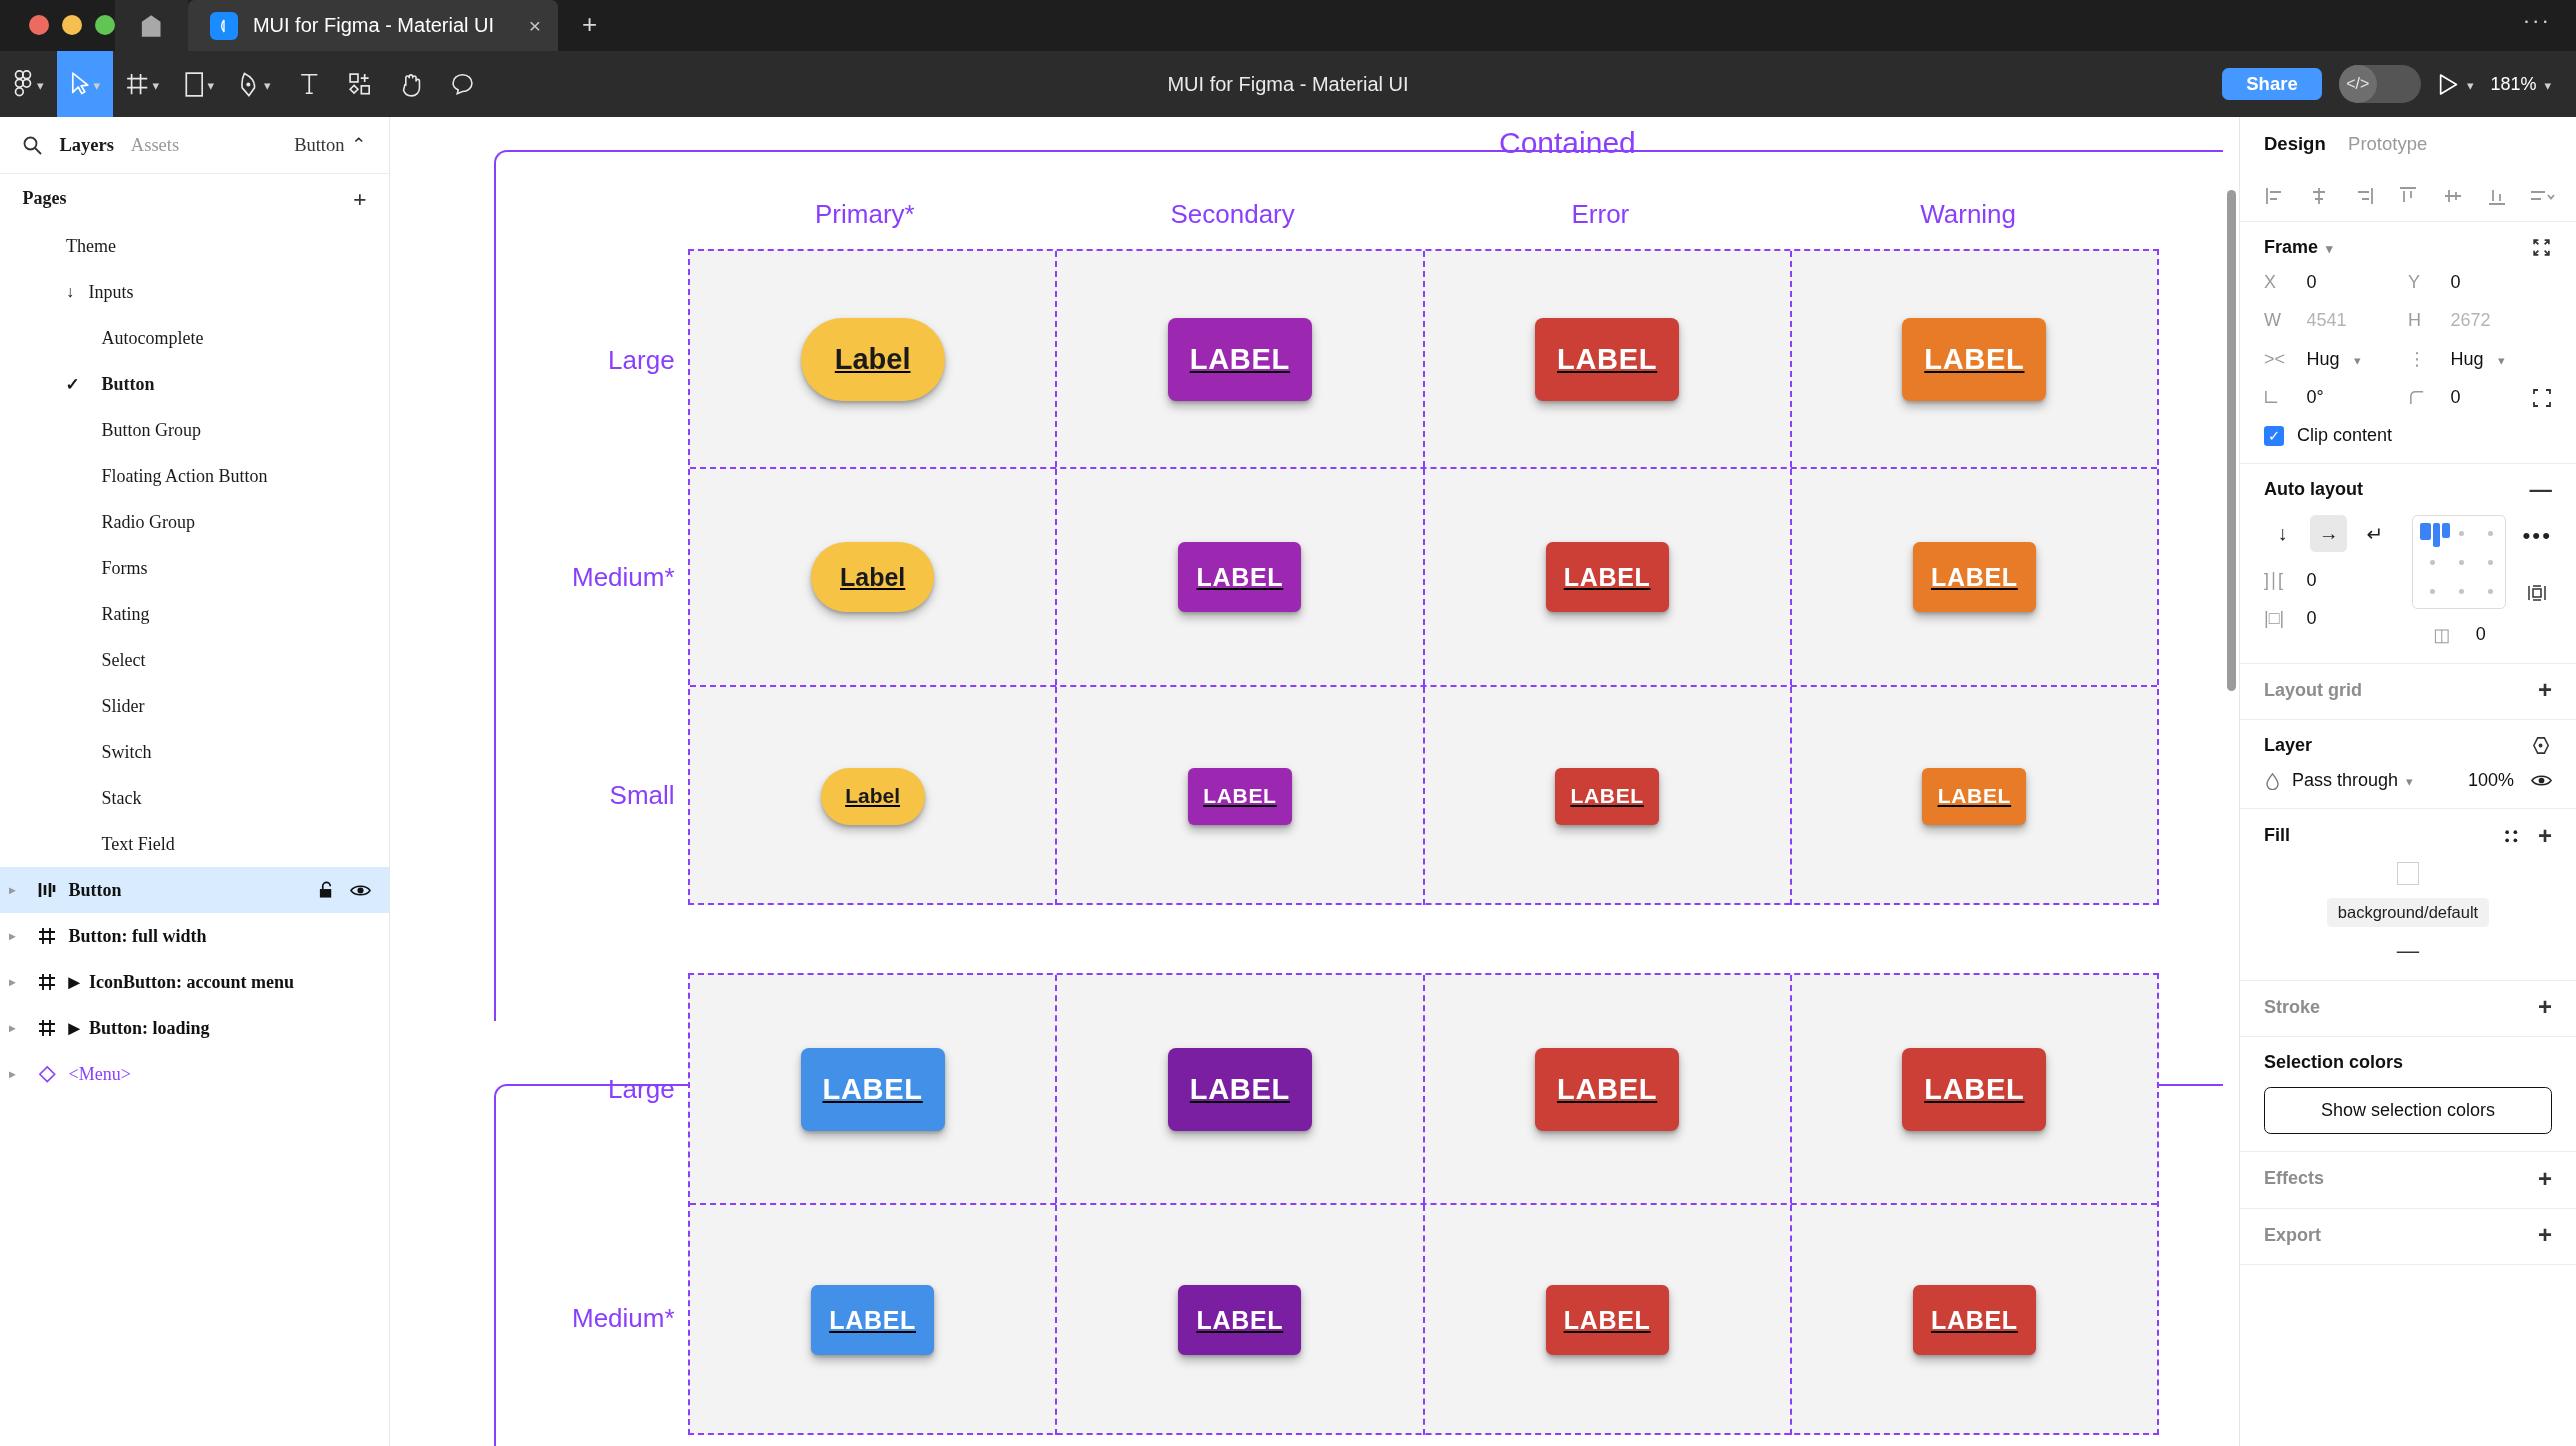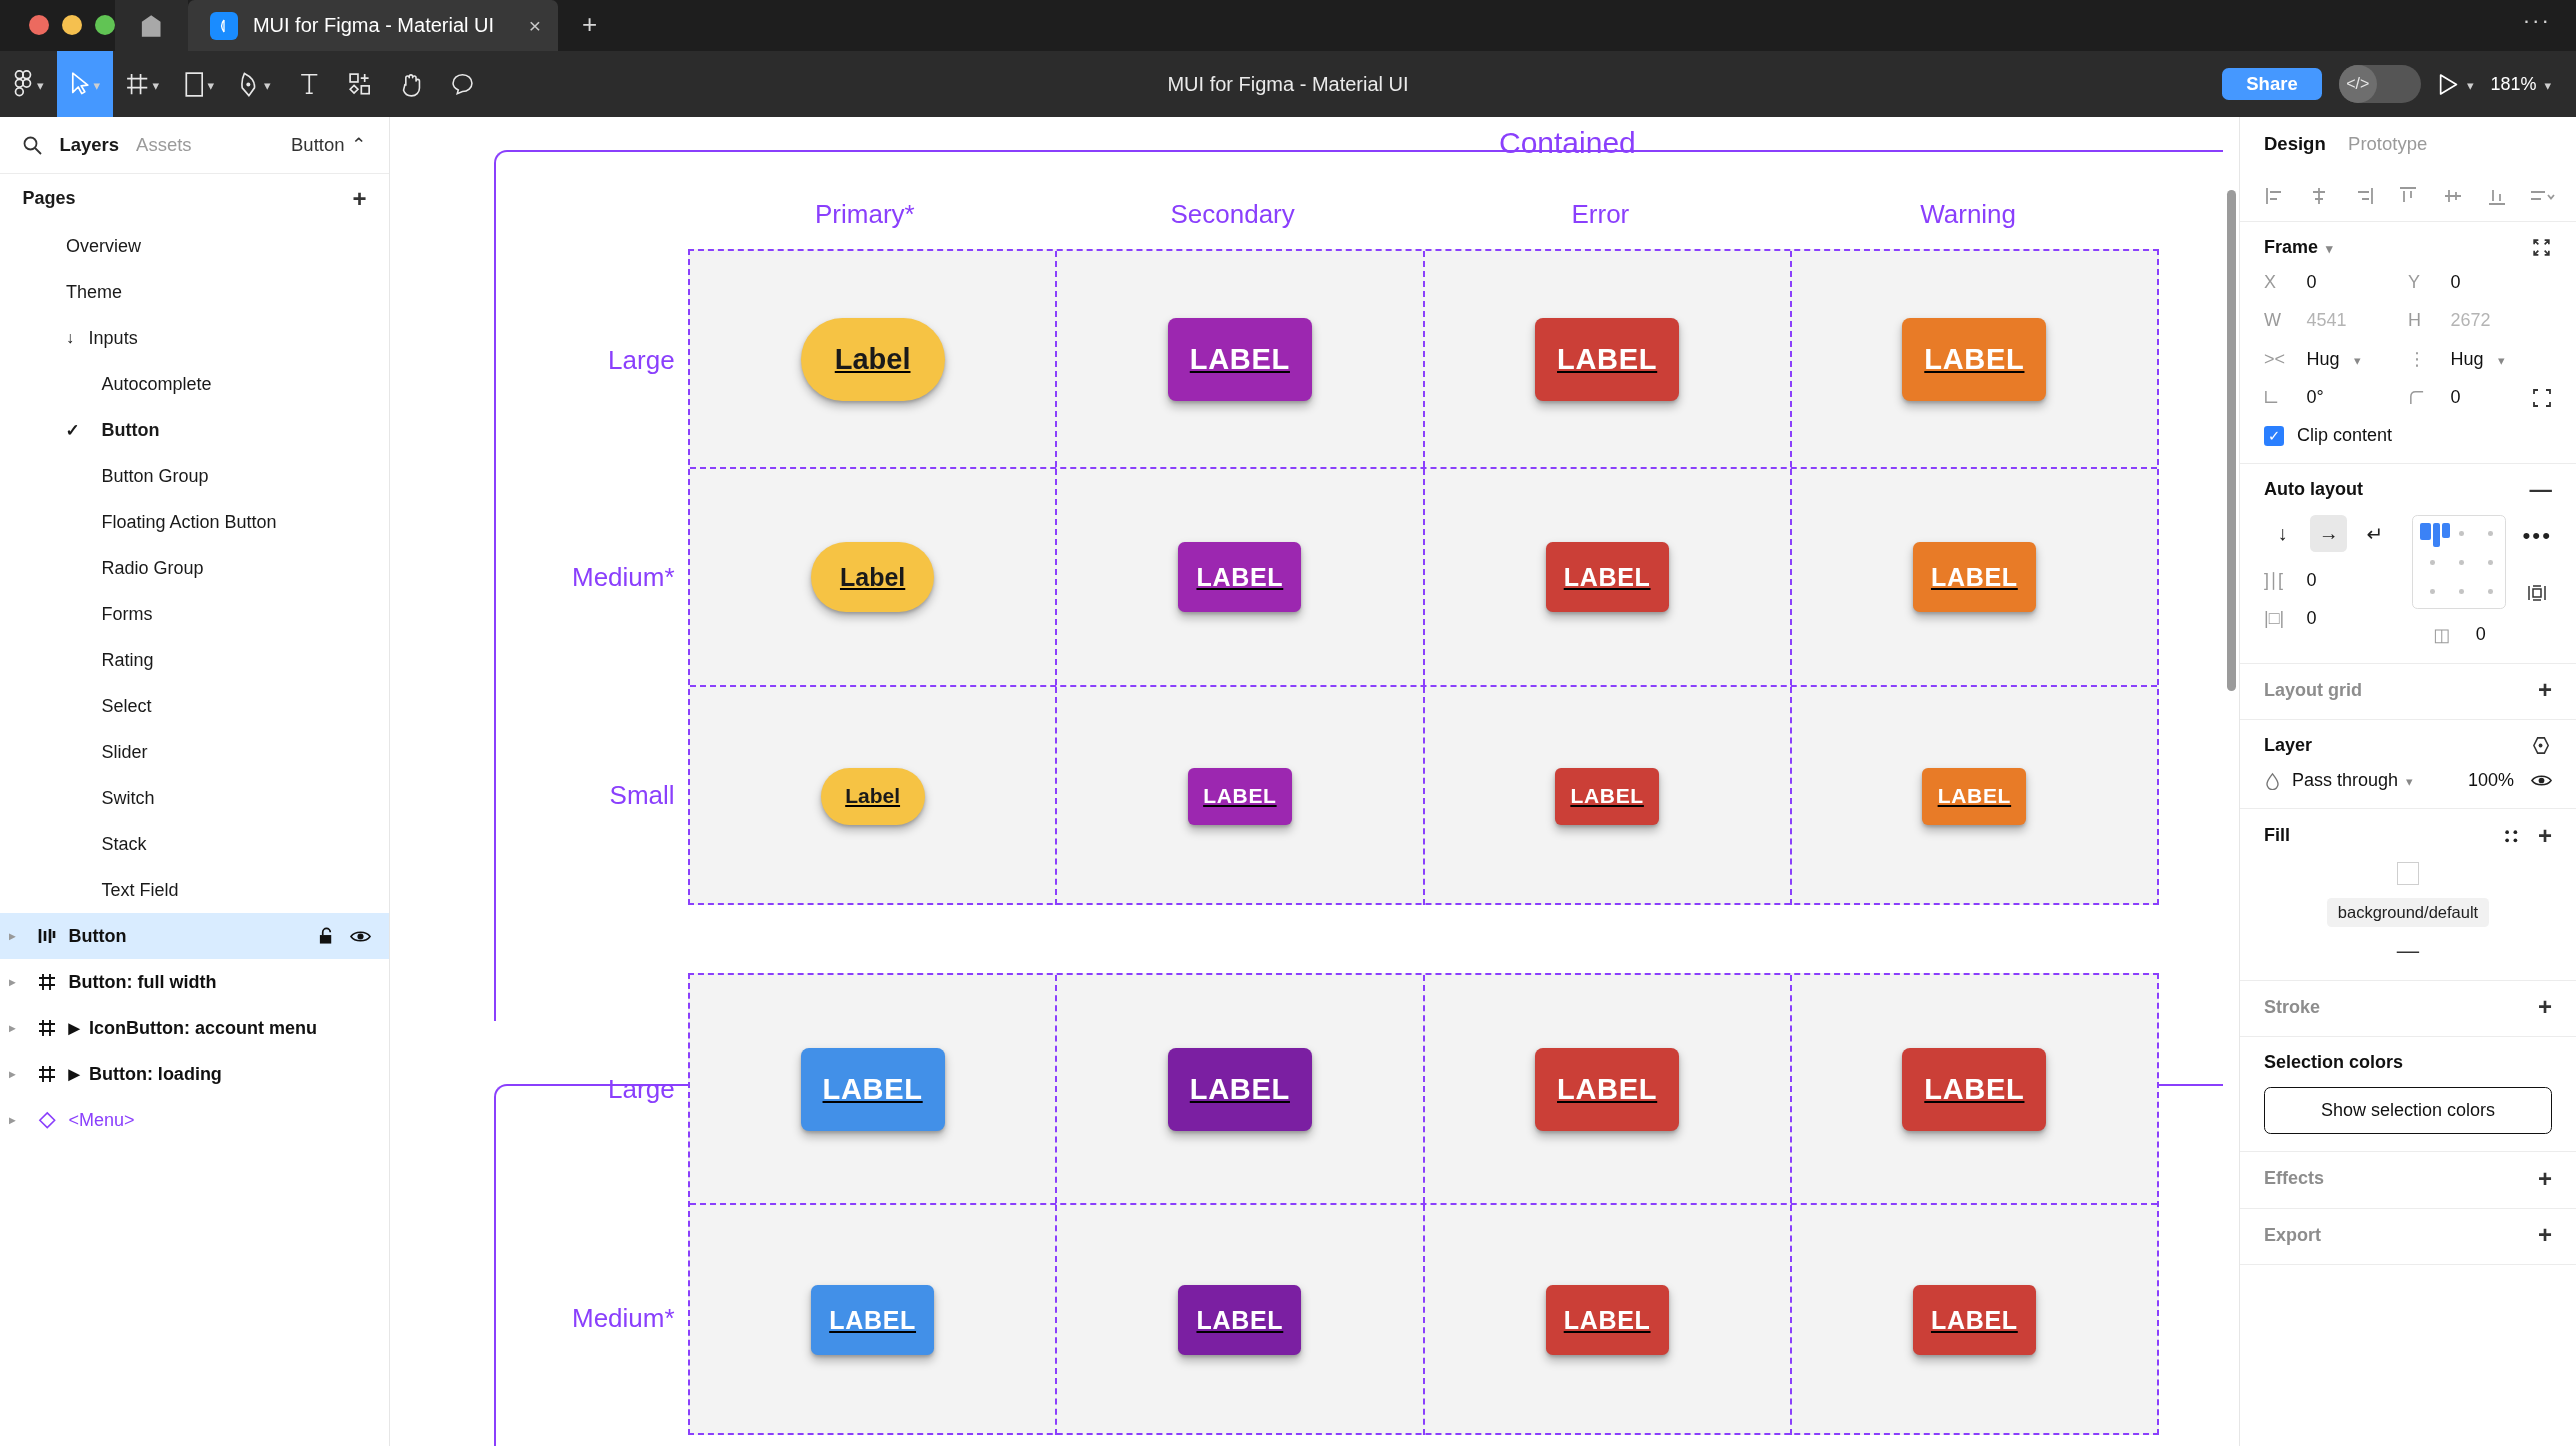--- a/index.html
+++ b/index.html
@@ -72,21 +72,21 @@
     width: 38px; height: 38px; border-radius: 50%; background: #6e6e6e;
     display: flex; align-items: center; justify-content: center;
     color: #e8e8e8; font-size: 16px;
   }
   .play-grp { display: flex; align-items: center; gap: 9.2px; color: #ffffff; cursor: pointer; }
   .zoom-grp { display: flex; align-items: center; gap: 8px; color: #ffffff; font-size: 18px; cursor: pointer; }
 
   
   .sidebar {
     position: absolute; top: 117px; left: 0; width: 390px; height: 1329px;
-    background: #ffffff; border-right: 1.3px solid #e6e6e6;
+    background: #ffffff; border-right: 1.3px solid #e6e6e6; font-family: Liberation Serif, serif;
   }
   .sb-tabs {
     height: 57px; display: flex; align-items: center; padding: 0 22.4px; gap: 17px;
     border-bottom: 1.3px solid #ececec;
   }
   .sb-tab { font-size: 18.5px; color: #9a9a9a; cursor: pointer; }
   .sb-tab.active { color: #1a1a1a; font-weight: bold; }
   .sb-right-label { margin-left: auto; font-size: 18.5px; color: #333; display: flex; align-items: center; gap: 6.6px; cursor: pointer; }
   .sb-section {
     height: 49px; display: flex; align-items: center; padding: 0 22.4px;
@@ -371,24 +371,20 @@
         <span>⌃</span>
       </span>
     </div>
 
     <div class="sb-section">
       <span>Pages</span>
       <span class="sb-plus">+</span>
     </div>
 
     <div id="pages-list">
-        <div class="page-item lvl0">
-          <span class="tick"></span>
-          <span>Overview</span>
-        </div>
         <div class="page-item lvl0">
           <span class="tick"></span>
           <span>Theme</span>
         </div>
         <div class="page-item lvl0">
           <span class="tick"></span>
           <span class="arrow-down" style="margin-right: 6.6px;">↓</span>
           <span>Inputs</span>
         </div>
         <div class="page-item lvl1">

